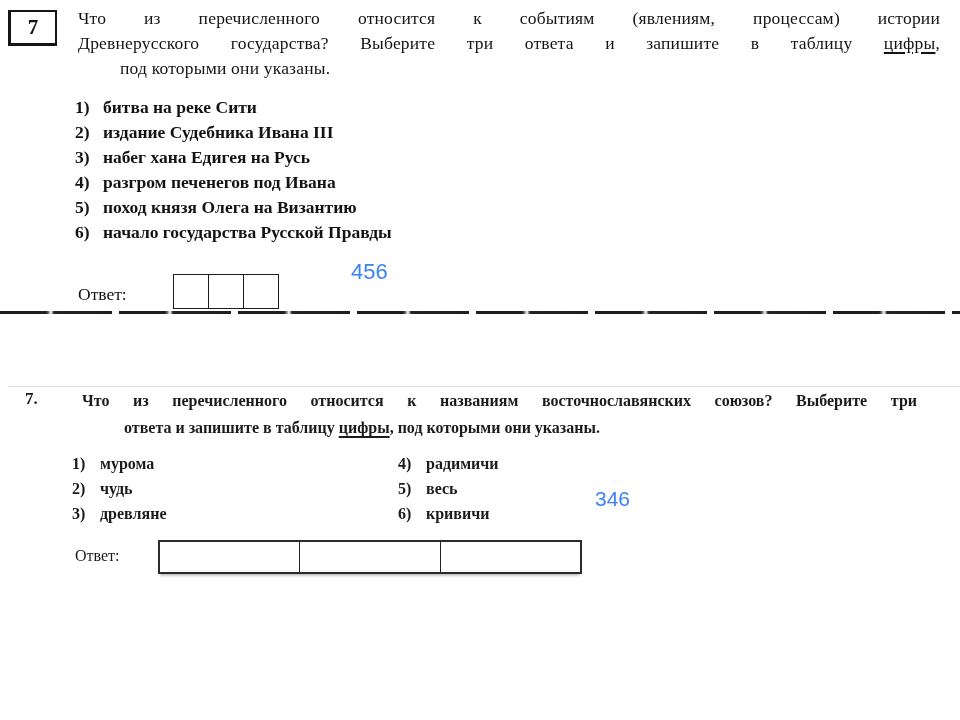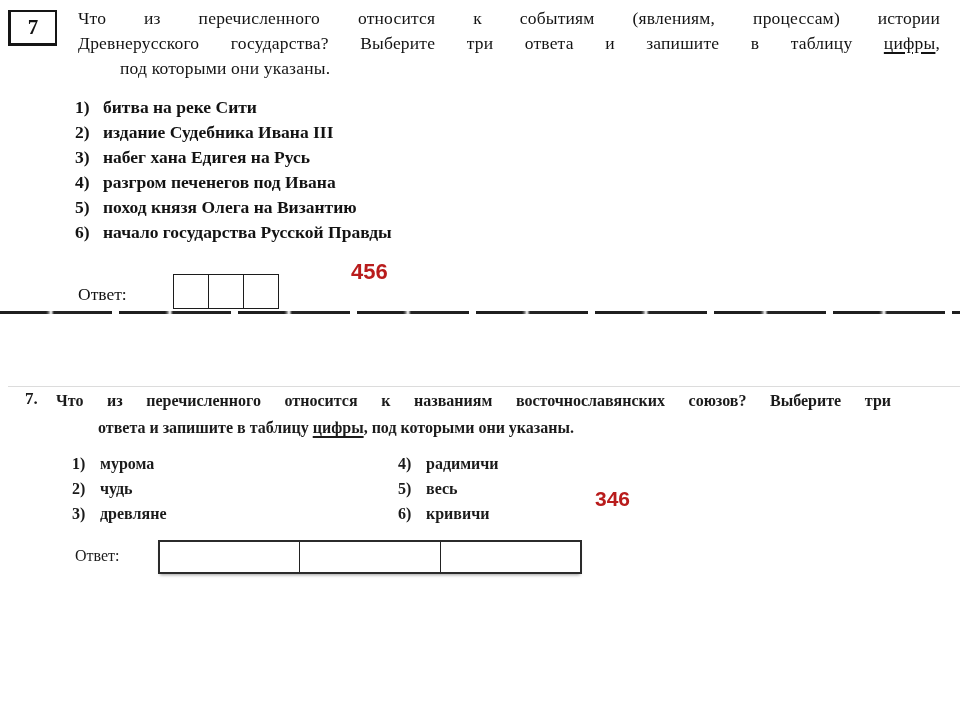--- a/index.html
+++ b/index.html
@@ -39,43 +39,43 @@
   .answer-label { position: absolute; font-weight: normal; }
   .q1-answer-label { left: 78px; top: 284px; font-size: 17.5px; }
   .q2-answer-label { left: 75px; top: 547px; font-size: 16px; color: #1b1b1b; }
   .q1-cells {
     position: absolute; left: 173px; top: 274px;
     display: flex; border: 1.5px solid #1c1c1c; background: #fff;
   }
   .q1-cells .cell { width: 34px; height: 33px; }
   .q1-cells .cell + .cell { border-left: 1px solid #1c1c1c; }
   .red-ans {
-    position: absolute; color: #b91c1c;
+    position: absolute; color: #3b82f6;
     font-family: "Liberation Sans", "DejaVu Sans", sans-serif;
-    font-weight: bold;
+    font-weight: normal;
   }
   .red-ans-1 { left: 351px; top: 259px; font-size: 22px; }
   .red-ans-2 { left: 595px; top: 487px; font-size: 21px; }
   .tear-line {
     position: absolute; left: 0; top: 311px; width: 960px; height: 3px;
     background-image: repeating-linear-gradient(90deg,
       #1f1f1f 0px, #1f1f1f 46px, #5a5a5a 48px, rgba(0,0,0,0) 51px,
       #242424 54px, #1f1f1f 112px, rgba(0,0,0,0) 112px, rgba(0,0,0,0) 119px);
   }
   
   .block2-edge {
     position: absolute; left: 8px; top: 386px; width: 952px; height: 1px;
     background: #dcdcdc;
   }
   .q2-number {
     position: absolute; left: 25px; top: 389px;
     font-weight: bold; font-size: 17px; color: #1b1b1b;
   }
   .q2-para {
-    position: absolute; left: 56px; top: 387px; width: 835px;
+    position: absolute; left: 82px; top: 387px; width: 835px;
     font-weight: bold; font-size: 16px; line-height: 27px; color: #1b1b1b;
   }
   .q2-col1 { left: 72px; }
   .q2-col2 { left: 398px; }
   .q2-table {
     position: absolute; left: 158px; top: 540px;
     width: 420px; height: 30px;
     border: 2px solid #2b2b2b; background: #fff;
     display: flex;
     box-shadow: 0 3px 3px -2px rgba(80,80,80,0.55);

